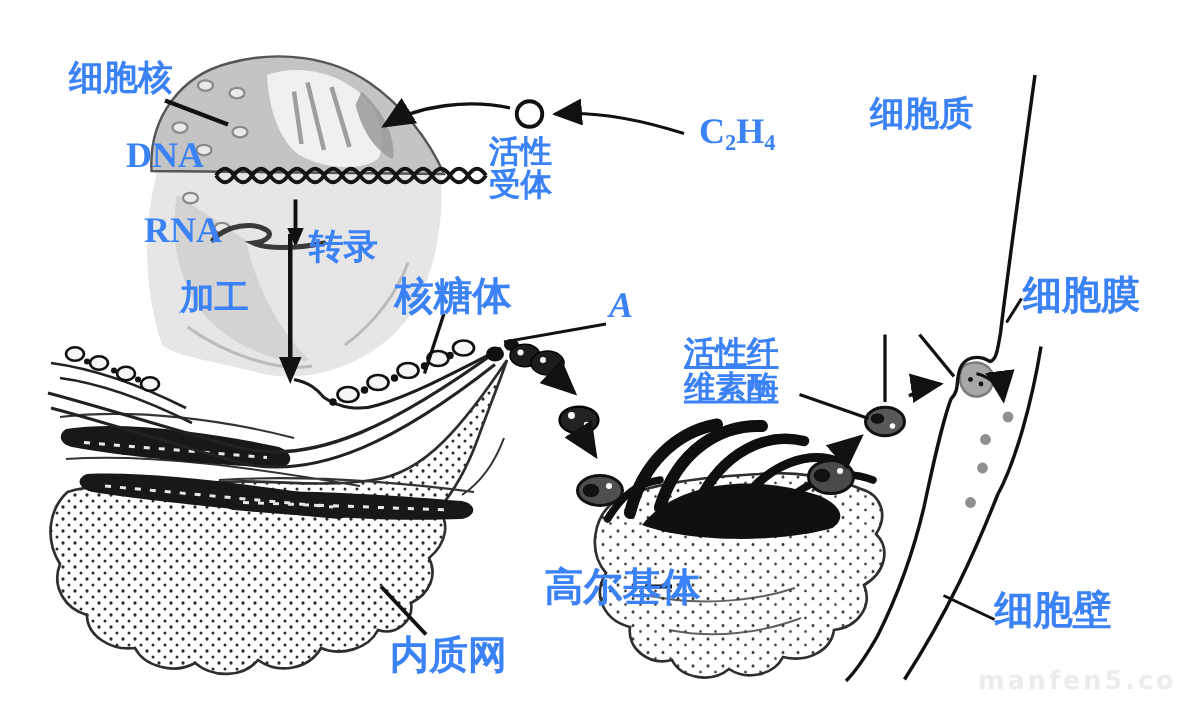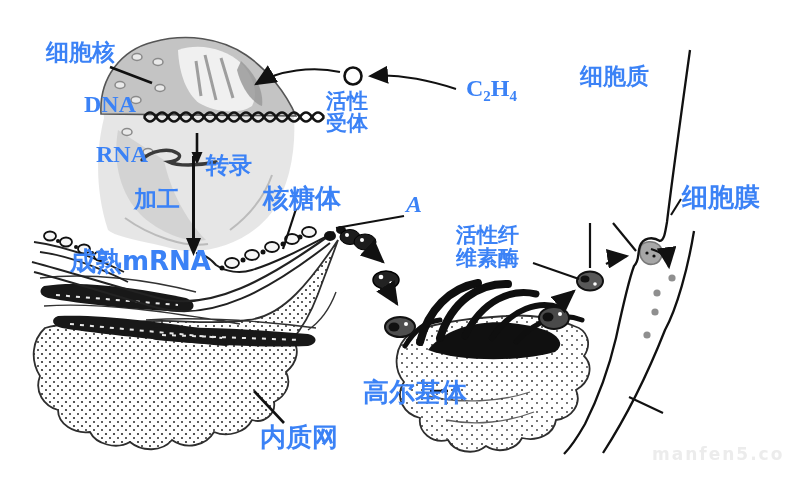--- a/index.html
+++ b/index.html
@@ -4,21 +4,21 @@
 <style>
   html,body{margin:0;padding:0;background:#fff;}
   #stage{position:relative;width:785px;height:483px;background:#fff;overflow:hidden;
          font-family:"DejaVu Sans",sans-serif;color:#111;}
   #art{position:absolute;left:0;top:0;}
   .lbl{position:absolute;font-weight:700;color:#3b82f6;line-height:1.05;white-space:pre-wrap;}
   .cjk{font-family:"DejaVu Sans",sans-serif;}
   .serif{font-family:"Liberation Serif","DejaVu Serif",serif;}
   .s23{font-size:23px;} .s22{font-size:26px;} .s21{font-size:21px;} .s24{font-size:24px;}
   .wrap2{width:54px;line-height:22px;}
-  .wrap3{width:66px;line-height:23px;}
+  .wrap3{width:66px;line-height:23px;text-decoration:underline;}
   .ital{font-style:italic;}
   sub.chem{font-size:15px;vertical-align:-5px;}
   #watermark{position:absolute;left:652px;top:444px;font-size:17px;letter-spacing:2px;
              color:#ececec;font-weight:700;font-family:"DejaVu Sans",sans-serif;}
 </style>
 </head>
 <body>
 
 <div id="stage">
 
@@ -215,38 +215,38 @@
   </svg>
 
   <div class="lbl cjk s23" style="left:46px;top:40px;">细胞核</div>
 
   <div class="lbl serif s24" style="left:84px;top:92px;">DNA</div>
 
   <div class="lbl cjk s23" style="left:206px;top:137px;margin-top:16px;">转录</div>
 
   <div class="lbl serif s24" style="left:96px;top:142px;">RNA</div>
 
-  <div class="lbl cjk s23" style="left:134px;top:187px;text-align:right;">加工</div>
-
-  <div class="lbl cjk s22 mix" style="left:70px;top:248px;">成熟mRNA</div>
+  <div class="lbl cjk s23" style="left:120px;top:187px;text-align:right;">加工</div>
+
 
   <div class="lbl cjk s22" style="left:263px;top:185px;">核糖体</div>
 
   <div class="lbl serif s24 ital" style="left:406px;top:192px;">A</div>
 
   <div class="lbl cjk s21 wrap2" style="left:326px;top:90px;">活性受体</div>
 
   <div class="lbl serif s24" style="left:466px;top:76px;"><span>C</span><sub class="chem">2</sub><span>H</span><sub class="chem">4</sub></div>
 
   <div class="lbl cjk s22" style="left:682px;top:184px;">细胞膜</div>
 
   <div class="lbl cjk s23" style="left:580px;top:64px;">细胞质</div>
 
 
   <div class="lbl cjk s21 wrap3" style="left:456px;top:224px;">活性纤维素酶</div>
 
   <div class="lbl cjk s22" style="left:315px;top:379px;margin-left:48px;">高尔基体</div>
 
   <div class="lbl cjk s22" style="left:260px;top:424px;">内质网</div>
 
+  <div class="lbl cjk s22" style="left:663px;top:394px;">细胞壁</div>
 
   <div id="watermark">manfen5.com</div>
 </div>
 
 </body></html>

